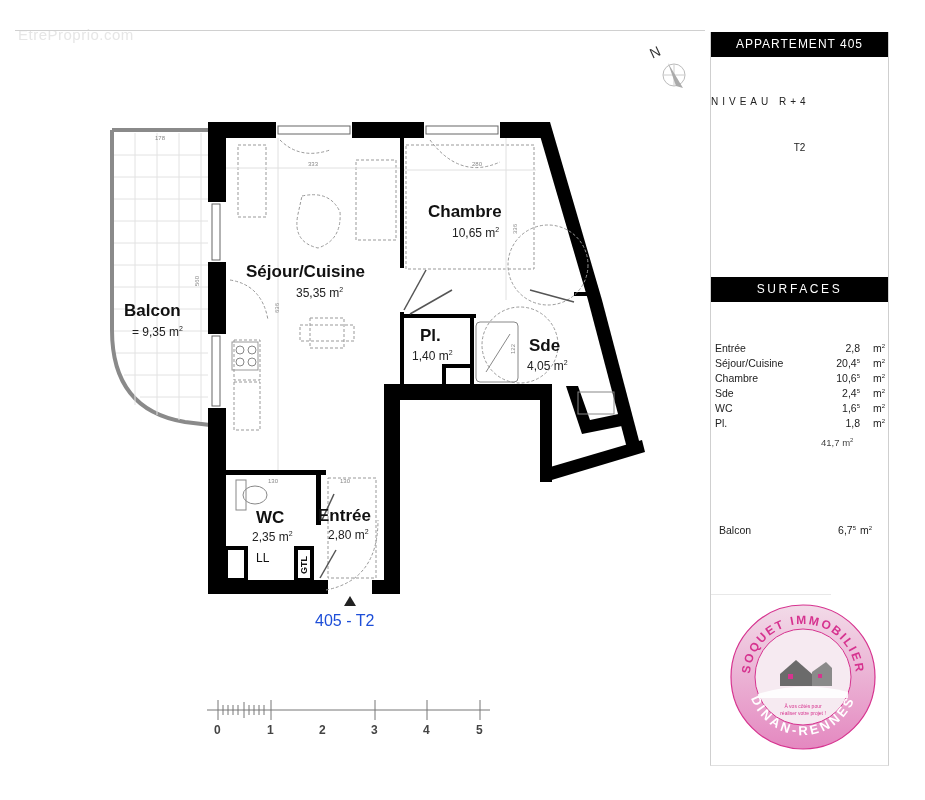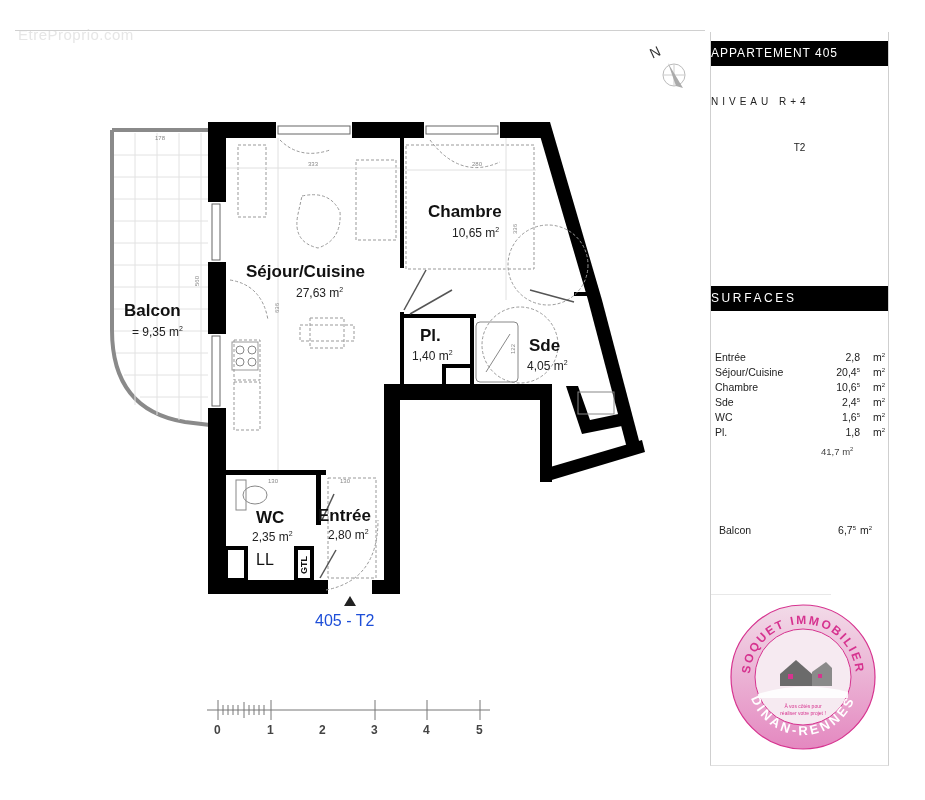--- a/index.html
+++ b/index.html
@@ -10,21 +10,21 @@
   .lbl { position:absolute; white-space:nowrap; text-align:center; }
   .room-name { font-weight:bold; font-size:17px; color:#111; }
   .room-area { font-size:12px; color:#222; }
   .room-area sup { font-size:7px; }
   .dim { font-size:6px; color:#888; }
   .unit-label { font-size:16px; color:#1d4ed8; }
   .scale-num { position:absolute; font-size:12px; color:#444; font-weight:bold; }
 
   
   .panel { position:absolute; left:710px; top:32px; width:177px; height:733px; border-left:1px solid #cfcfcf; border-right:1px solid #cfcfcf; border-bottom:1px solid #e0e0e0; background:#fff; }
-  .panel-header { background:#000; color:#fff; text-align:left; font-size:12px; height:25px; line-height:25px;margin-top:9px; }
+  .panel-header { background:#000; color:#fff; text-align:center; font-size:12px; height:25px; line-height:25px; }
   .h-title { letter-spacing:1px; }
   .h-spaced { letter-spacing:2.6px; }
   .level { position:absolute; left:0; width:177px; top:64px; font-size:10px; letter-spacing:4px; color:#222; }
   .type { position:absolute; left:0; width:177px; top:110px; text-align:center; font-size:10px; color:#222; }
   .sec-hab { position:absolute; left:0; top:245px; width:177px; }
   .sec-ann { position:absolute; left:0; top:480px; width:177px; }
   .row { position:relative; height:15px; font-size:10.5px; color:#222; }
   .row .k { position:absolute; left:4px; }
   .row .v { position:absolute; right:28px; text-align:center; }
   .row .v sup { font-size:6px; }
@@ -182,41 +182,41 @@
     <line x1="271" y1="700" x2="271" y2="720"></line>
     <line x1="375" y1="700" x2="375" y2="720"></line>
     <line x1="427" y1="700" x2="427" y2="720"></line>
     <line x1="480" y1="700" x2="480" y2="720"></line>
   </g>
 </svg>
 
 <div class="lbl" style="left:650px;top:44px;font-size:14px;transform:rotate(-25deg);color:#333;">N</div>
 
 <div class="lbl room-name" style="left:246px;top:262px;">Séjour/Cuisine</div>
-<div class="lbl room-area" style="left:296px;top:286px;"><span>27,63 m</span><sup>2</sup></div>
+<div class="lbl room-area" style="left:296px;top:286px;"><span>35,35 m</span><sup>2</sup></div>
 
 <div class="lbl room-name" style="left:428px;top:202px;">Chambre</div>
 <div class="lbl room-area" style="left:452px;top:226px;"><span>10,65 m</span><sup>2</sup></div>
 
 <div class="lbl room-name" style="left:124px;top:301px;">Balcon</div>
 <div class="lbl room-area" style="left:132px;top:325px;"><span>= 9,35 m</span><sup>2</sup></div>
 
 <div class="lbl room-name" style="left:420px;top:326px;">Pl.</div>
 <div class="lbl room-area" style="left:412px;top:349px;"><span>1,40 m</span><sup>2</sup></div>
 
 <div class="lbl room-name" style="left:529px;top:336px;">Sde</div>
 <div class="lbl room-area" style="left:527px;top:359px;"><span>4,05 m</span><sup>2</sup></div>
 
 <div class="lbl room-name" style="left:256px;top:508px;">WC</div>
 <div class="lbl room-area" style="left:252px;top:530px;"><span>2,35 m</span><sup>2</sup></div>
 
 <div class="lbl room-name" style="left:318px;top:506px;">Entrée</div>
 <div class="lbl room-area" style="left:328px;top:528px;"><span>2,80 m</span><sup>2</sup></div>
 
-<div class="lbl" style="left:256px;top:551px;font-size:16px;">LL</div>
+<div class="lbl" style="left:256px;top:551px;font-size:12px;">LL</div>
 <div class="lbl" style="left:295px;top:560px;font-size:9px;font-weight:bold;transform:rotate(-90deg);">GTL</div>
 
 <div class="lbl dim" style="left:155px;top:135px;">178</div>
 <div class="lbl dim" style="left:308px;top:161px;">333</div>
 <div class="lbl dim" style="left:472px;top:161px;">280</div>
 <div class="lbl dim" style="left:192px;top:278px;transform:rotate(-90deg);">560</div>
 <div class="lbl dim" style="left:272px;top:305px;transform:rotate(-90deg);">636</div>
 <div class="lbl dim" style="left:510px;top:226px;transform:rotate(-90deg);">336</div>
 <div class="lbl dim" style="left:268px;top:478px;">130</div>
 <div class="lbl dim" style="left:340px;top:478px;">130</div>

